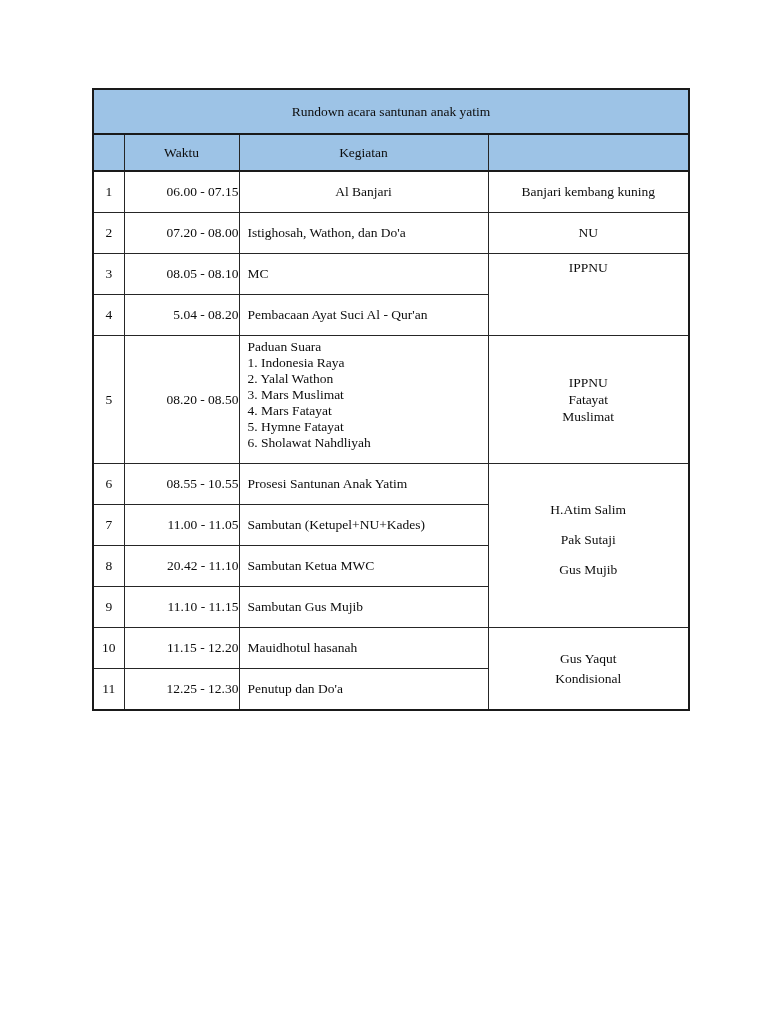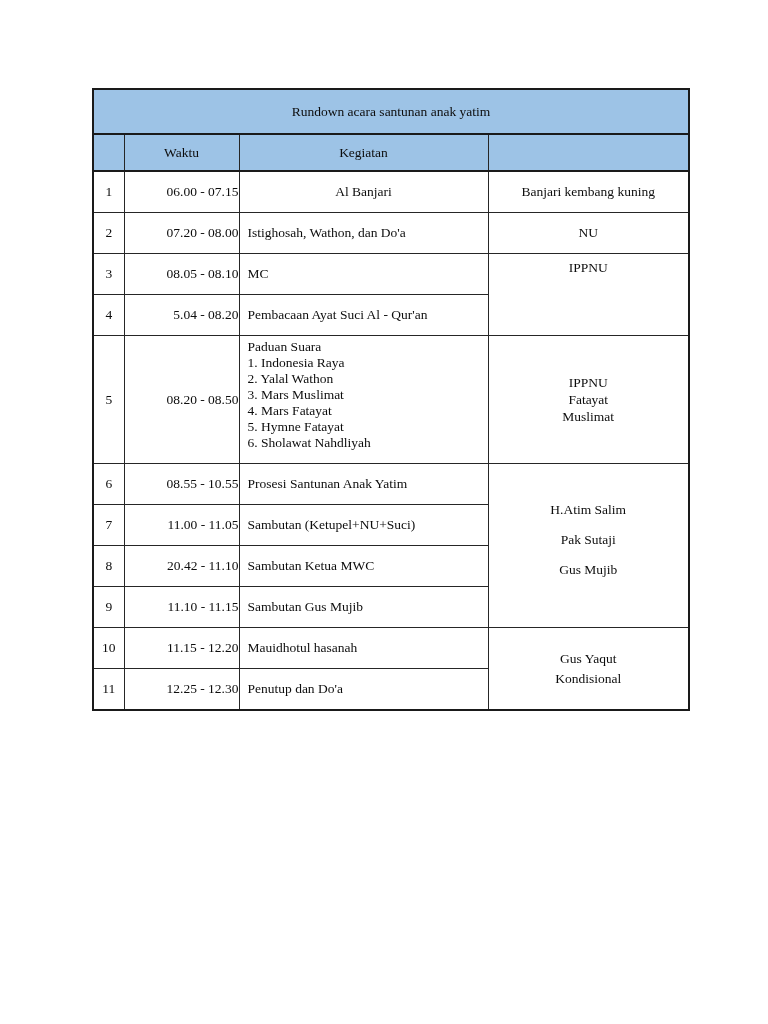--- a/index.html
+++ b/index.html
@@ -131,21 +131,21 @@
     <td class="c-waktu">08.55 - 10.55</td>
     <td class="c-keg">Prosesi Santunan Anak Yatim</td>
     <td class="c-pic multiline pic-span3" rowspan="4">H.Atim Salim
 Pak Sutaji
 Gus Mujib</td>
   </tr>
 
   <tr class="r">
     <td class="c-no">7</td>
     <td class="c-waktu">11.00 - 11.05</td>
-    <td class="c-keg">Sambutan (Ketupel+NU+Suci)</td>
+    <td class="c-keg">Sambutan (Ketupel+NU+Kades)</td>
   </tr>
 
   <tr class="r">
     <td class="c-no">8</td>
     <td class="c-waktu">20.42 - 11.10</td>
     <td class="c-keg">Sambutan Ketua MWC</td>
   </tr>
 
   <tr class="r">
     <td class="c-no">9</td>

